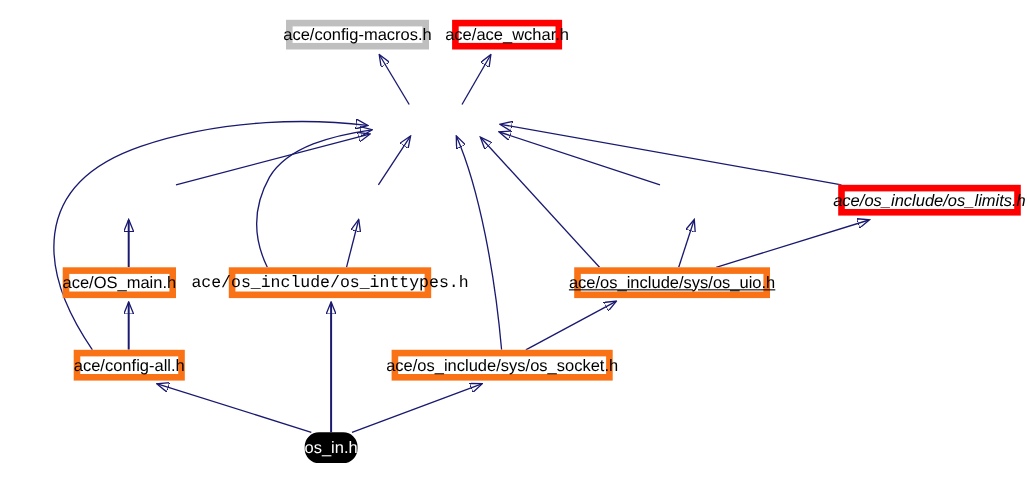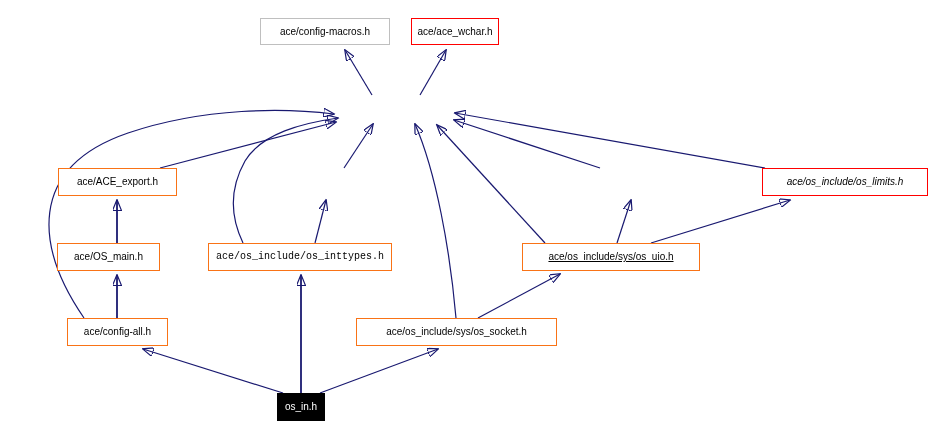--- a/index.html
+++ b/index.html
@@ -11,30 +11,30 @@
     font-family:"Liberation Sans", sans-serif;
   }
   #edges{position:absolute;left:0;top:0;width:934px;height:435px;}
   #edges path{fill:none;stroke:#191970;stroke-width:1.2;}
   #edges path.vert{stroke-width:1.8;}
   .node{
     position:absolute;
     box-sizing:border-box;
     display:flex;align-items:center;justify-content:center;
     background:#ffffff;
-    border:1px solid #f97316;
+    border:6px solid #f97316;
     color:#000000;
-    font-size:10px;
+    font-size:15px;
     line-height:1;
     white-space:nowrap;
     cursor:pointer;
   }
   .node.muted{border-color:#bfbfbf;}
   .node.highlight{border-color:#ff0000;}
-  .node.root{background:#000000;color:#ffffff;border-color:#000000;cursor:default;}
+  .node.root{background:#000000;color:#ffffff;border-color:#000000;cursor:default;border-radius:13px;}
 </style>
 </head>
 <body>
 
 <div id="canvas">
 
   <svg id="edges" width="934" height="435" viewBox="0 0 934 435" xmlns="http://www.w3.org/2000/svg">
     <defs>
       <marker id="arrow" markerUnits="userSpaceOnUse" markerWidth="12" markerHeight="9" refX="10.5" refY="4.5" orient="auto">
         <path d="M0,0 L11,4.5 L0,9 Z" fill="#191970"></path>
@@ -55,22 +55,21 @@
     <path d="M 315 243 L 326 200" marker-end="url(#arrow)"></path>
     <path d="M 617 243 L 631 200" marker-end="url(#arrow)"></path>
     <path d="M 651 243 L 790 200" marker-end="url(#arrow)"></path>
     <path d="M 478 318 L 560 274" marker-end="url(#arrow)"></path>
     <path d="M 283 393 L 143 349" marker-end="url(#arrow)"></path>
     <path class="vert" d="M 301 393 L 301 275" marker-end="url(#arrow)"></path>
     <path d="M 320 393 L 438 349" marker-end="url(#arrow)"></path>
   </svg>
 
   <div class="node muted" style="left:260px;top:18px;width:130px;height:27px;">ace/config-macros.h</div>
-  <div class="node highlight" style="left:411px;top:18px;width:88px;height:27px;">ace/ace_wchar.h</div>
-  <div class="node" style="left:58px;top:168px;width:119px;height:28px;">ace/ACE_export.h</div>
+  <div class="node highlight" style="left:411px;top:18px;width:100px;height:27px;">ace/ace_wchar.h</div>
   <div class="node highlight" style="left:762px;top:168px;width:166px;height:28px;font-style:italic;">ace/os_include/os_limits.h</div>
   <div class="node" style="left:57px;top:243px;width:103px;height:28px;">ace/OS_main.h</div>
   <div class="node" style="left:208px;top:243px;width:184px;height:28px;font-family:Liberation Mono, monospace;">ace/os_include/os_inttypes.h</div>
   <div class="node" style="left:522px;top:243px;width:178px;height:28px;text-decoration:underline;">ace/os_include/sys/os_uio.h</div>
   <div class="node" style="left:356px;top:318px;width:201px;height:28px;">ace/os_include/sys/os_socket.h</div>
   <div class="node" style="left:67px;top:318px;width:101px;height:28px;">ace/config-all.h</div>
   <div class="node root" style="left:277px;top:393px;width:48px;height:28px;">os_in.h</div>
 
 </div>
 

